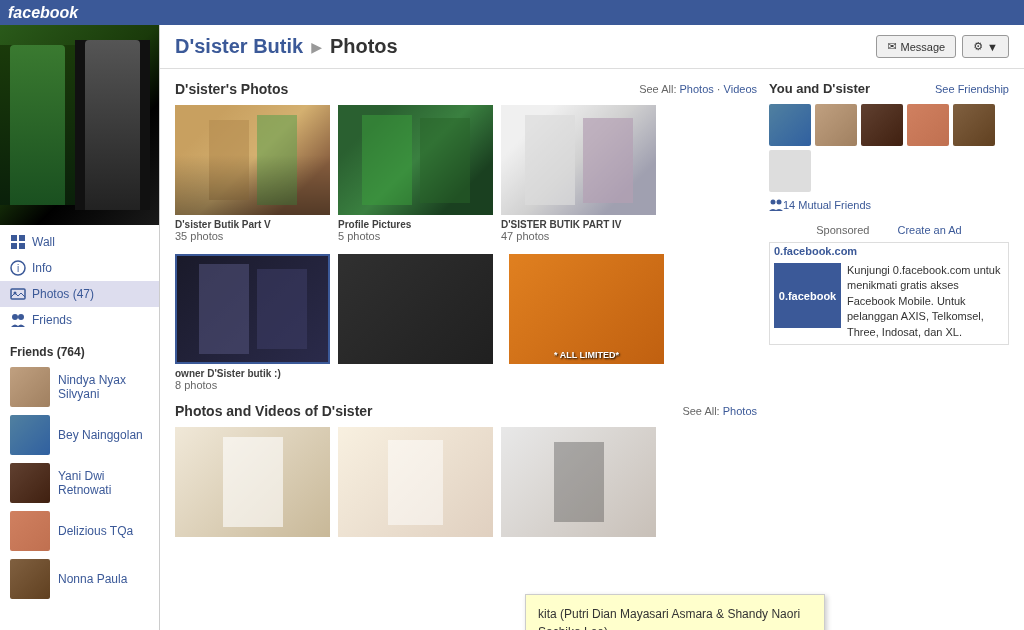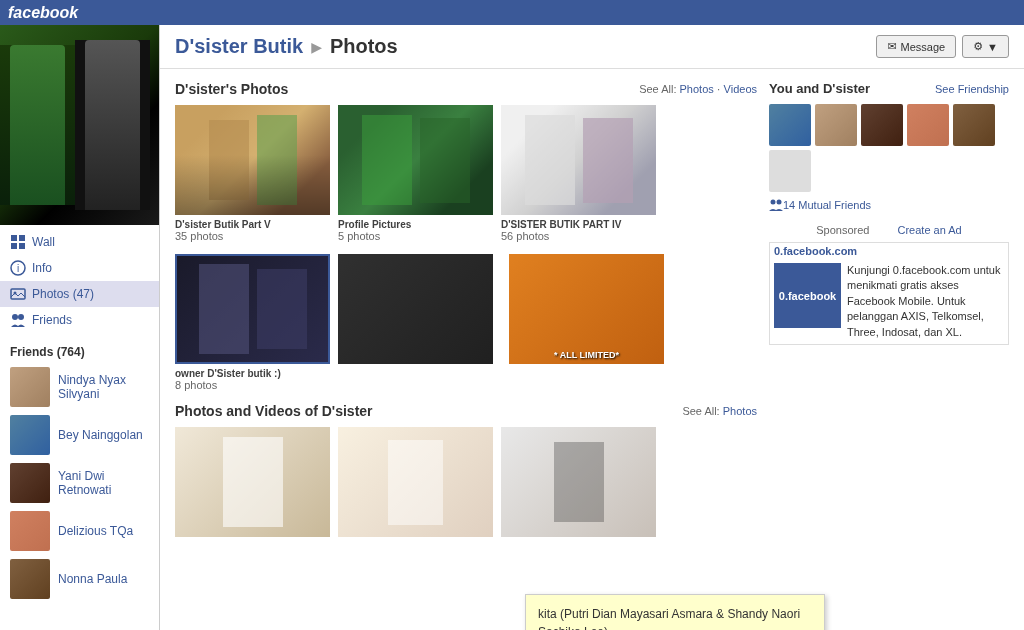--- a/index.html
+++ b/index.html
@@ -255,21 +255,21 @@
               <div class="album-count">5 photos</div>
             </div>
             <div class="photo-album">
               <div class="photo-thumb pt3">
                 <div style="width:100%;height:100%;display:flex;align-items:center;justify-content:center;">
                   <div style="width:50px;height:90px;background:rgba(220,220,220,0.7);margin:0 4px;"></div>
                   <div style="width:50px;height:85px;background:rgba(180,160,180,0.7);margin:0 4px;"></div>
                 </div>
               </div>
               <div class="album-name">D'SISTER BUTIK PART IV</div>
-              <div class="album-count">56 photos</div>
+              <div class="album-count">47 photos</div>
             </div>
           </div>
 
           <div style="position:relative;">
             <div class="photo-grid">
               <div class="photo-album">
                 <div class="photo-thumb pt4" style="border: 2px solid #3b5998;">
                   <div style="width:100%;height:100%;display:flex;align-items:center;justify-content:center;background:linear-gradient(135deg,#1a1a2a,#2a2a4a);">
                     <div style="width:50px;height:90px;background:rgba(80,80,120,0.6);margin:0 4px;"></div>
                     <div style="width:50px;height:80px;background:rgba(60,60,100,0.6);margin:0 4px;"></div>

